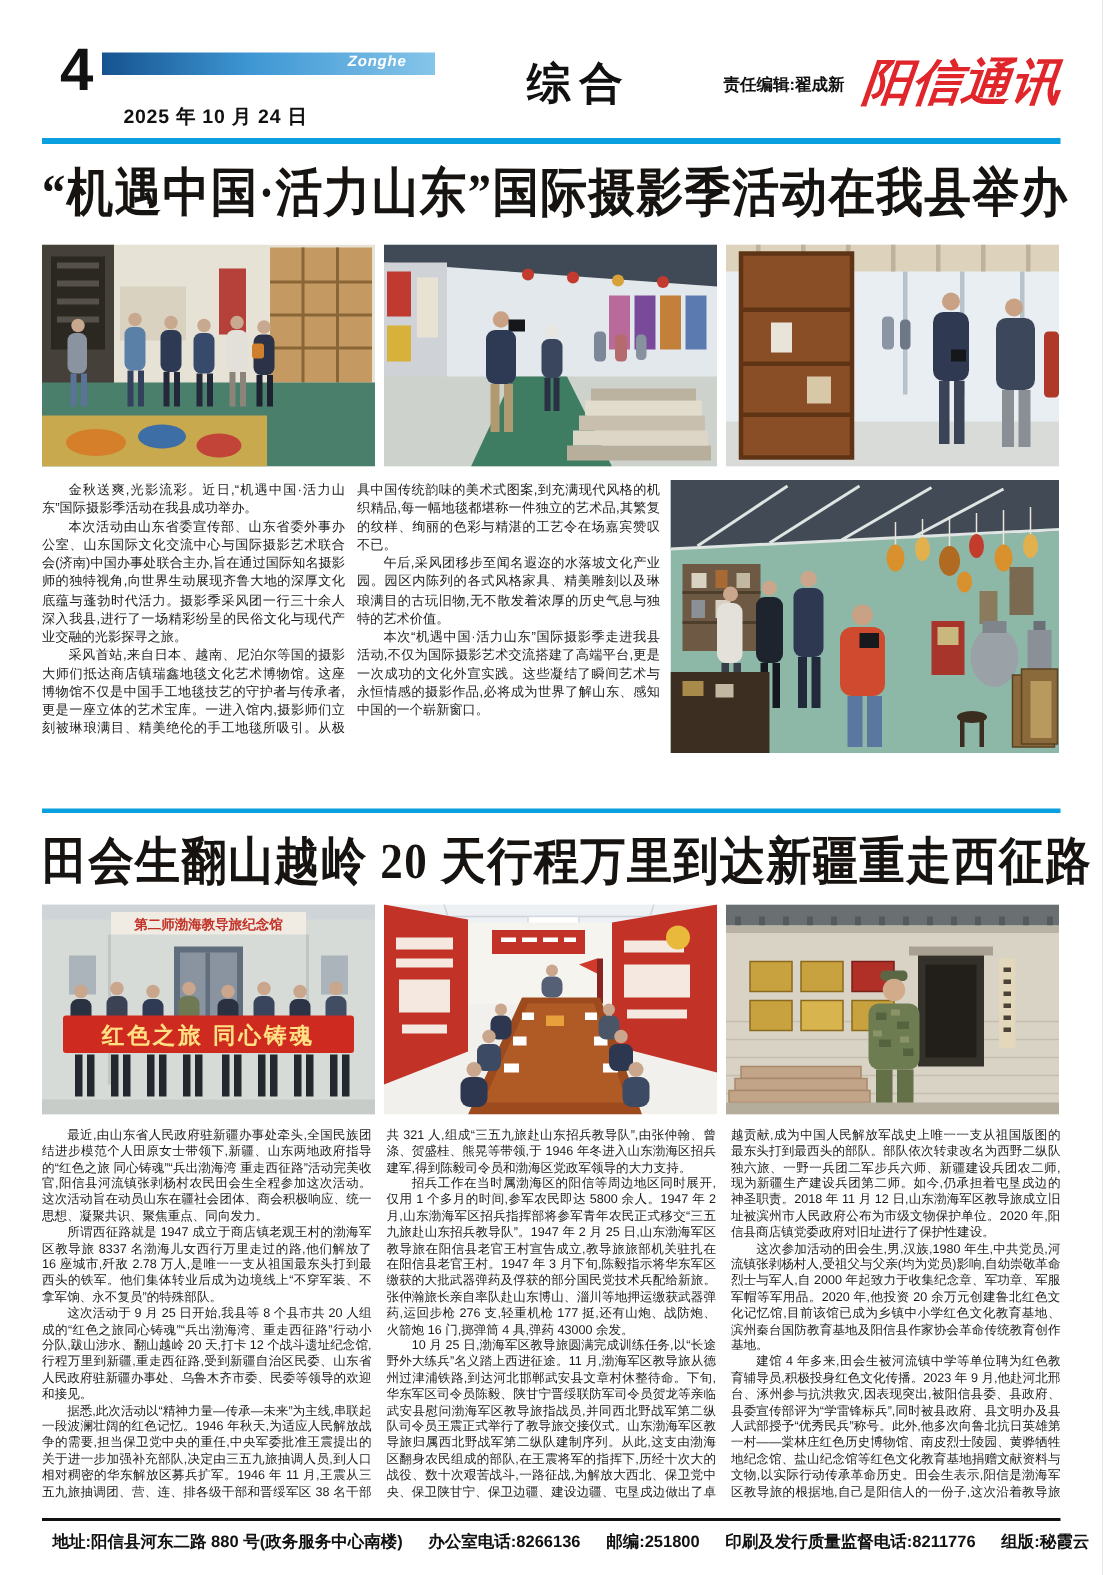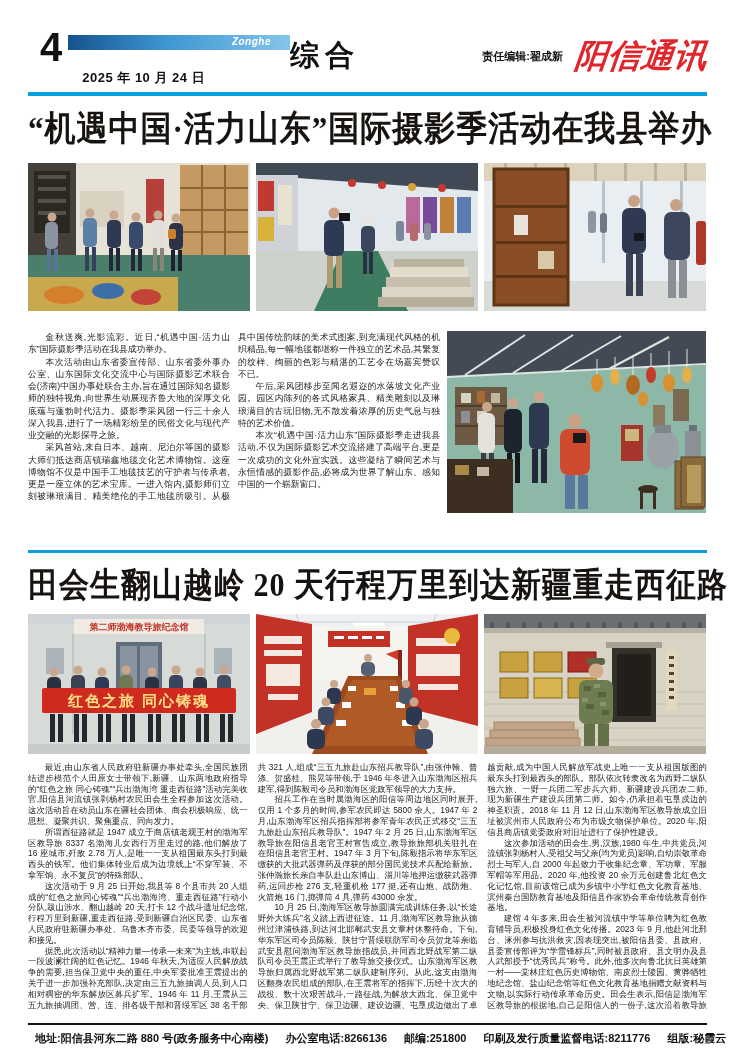--- a/index.html
+++ b/index.html
@@ -7,38 +7,38 @@
   .page { width:735px; height:1050px; background:#ffffff; margin:0 auto; padding:26px 28px 0 28px; overflow:hidden; position:relative; }
 
   
   .header { display:flex; align-items:flex-start; }
   .hdr-left { display:flex; width:262px; flex-shrink:0; }
   .hdr-num { font-size:40px; font-weight:900; line-height:38px; padding:2px 6px 0 12px; color:#111; }
   .hdr-mid { flex:1; padding-top:9px; }
   .hdr-bar { height:15px; background:linear-gradient(90deg,#15538f,#3e97d4 45%,#85c5ea); position:relative; }
   .zonghe { position:absolute; right:19px; top:1px; color:#fff; font-style:italic; font-weight:bold; font-size:10px; letter-spacing:.5px; }
   .hdr-date { font-weight:bold; font-size:13px; margin-top:19px; padding-left:14px; color:#111; letter-spacing:.5px; }
-  .hdr-center { flex:1; text-align:left; font-size:29px; font-weight:900; padding-top:10px; color:#111; letter-spacing:6px; }
+  .hdr-center { flex:1; text-align:center; font-size:29px; font-weight:900; padding-top:10px; color:#111; letter-spacing:6px; }
   .hdr-right { display:flex; align-items:center; gap:12px; padding-top:12px; margin-left:auto; }
   .hdr-editor { font-size:11px; font-weight:bold; color:#111; white-space:nowrap; }
   .masthead { color:#e0262a; font-size:33px; font-weight:900; font-family:"Liberation Serif","DejaVu Serif",serif; font-style:italic; transform:skewX(-6deg); white-space:nowrap; line-height:36px; }
   .hdr-rule { height:4px; background:#0aa0e0; margin-top:5px; }
 
   
   .headline { font-family:"Liberation Serif","DejaVu Serif",serif; font-weight:900; color:#161310; text-align:center; font-size:31px; letter-spacing:1px; margin-top:12px; transform:scaleY(1.12); white-space:nowrap; }
   .byline { text-align:center; margin-top:10px; font-size:12px; font-weight:bold; color:#111; }
   .byline-sq { display:inline-block; width:10px; height:10px; background:#2b9fd8; margin-right:5px; vertical-align:-1px; }
 
   
   .photo-row { display:flex; gap:6px; margin-top:13px; }
   .photo-row svg { display:block; }
   .ph { flex-shrink:0; }
 
   
-  .a1-wrap { display:flex; gap:7px; margin-top:20px; }
+  .a1-wrap { display:flex; gap:7px; margin-top:9px; }
   .a1-text { width:412px; height:212px; column-count:2; column-gap:8px; overflow:hidden; }
   .a1-photo { width:259px; height:182px; }
   .para { font-size:8.8px; line-height:12.25px; color:#1c1c1c; text-align:justify; text-indent:2em; letter-spacing:0; }
   .a2-text { margin-top:8px; height:252px; column-count:3; column-gap:10px; overflow:hidden; }
   .a2-text .para { font-size:8.4px; line-height:10.8px; }
 
   .blue-sep { height:3px; background:#0aa0e0; margin-top:7px; }
 
   
   .footer { border-top:2.5px solid #111; margin-top:9px; padding-top:6px; text-align:center; font-size:11px; font-weight:bold; color:#111; white-space:nowrap; }

